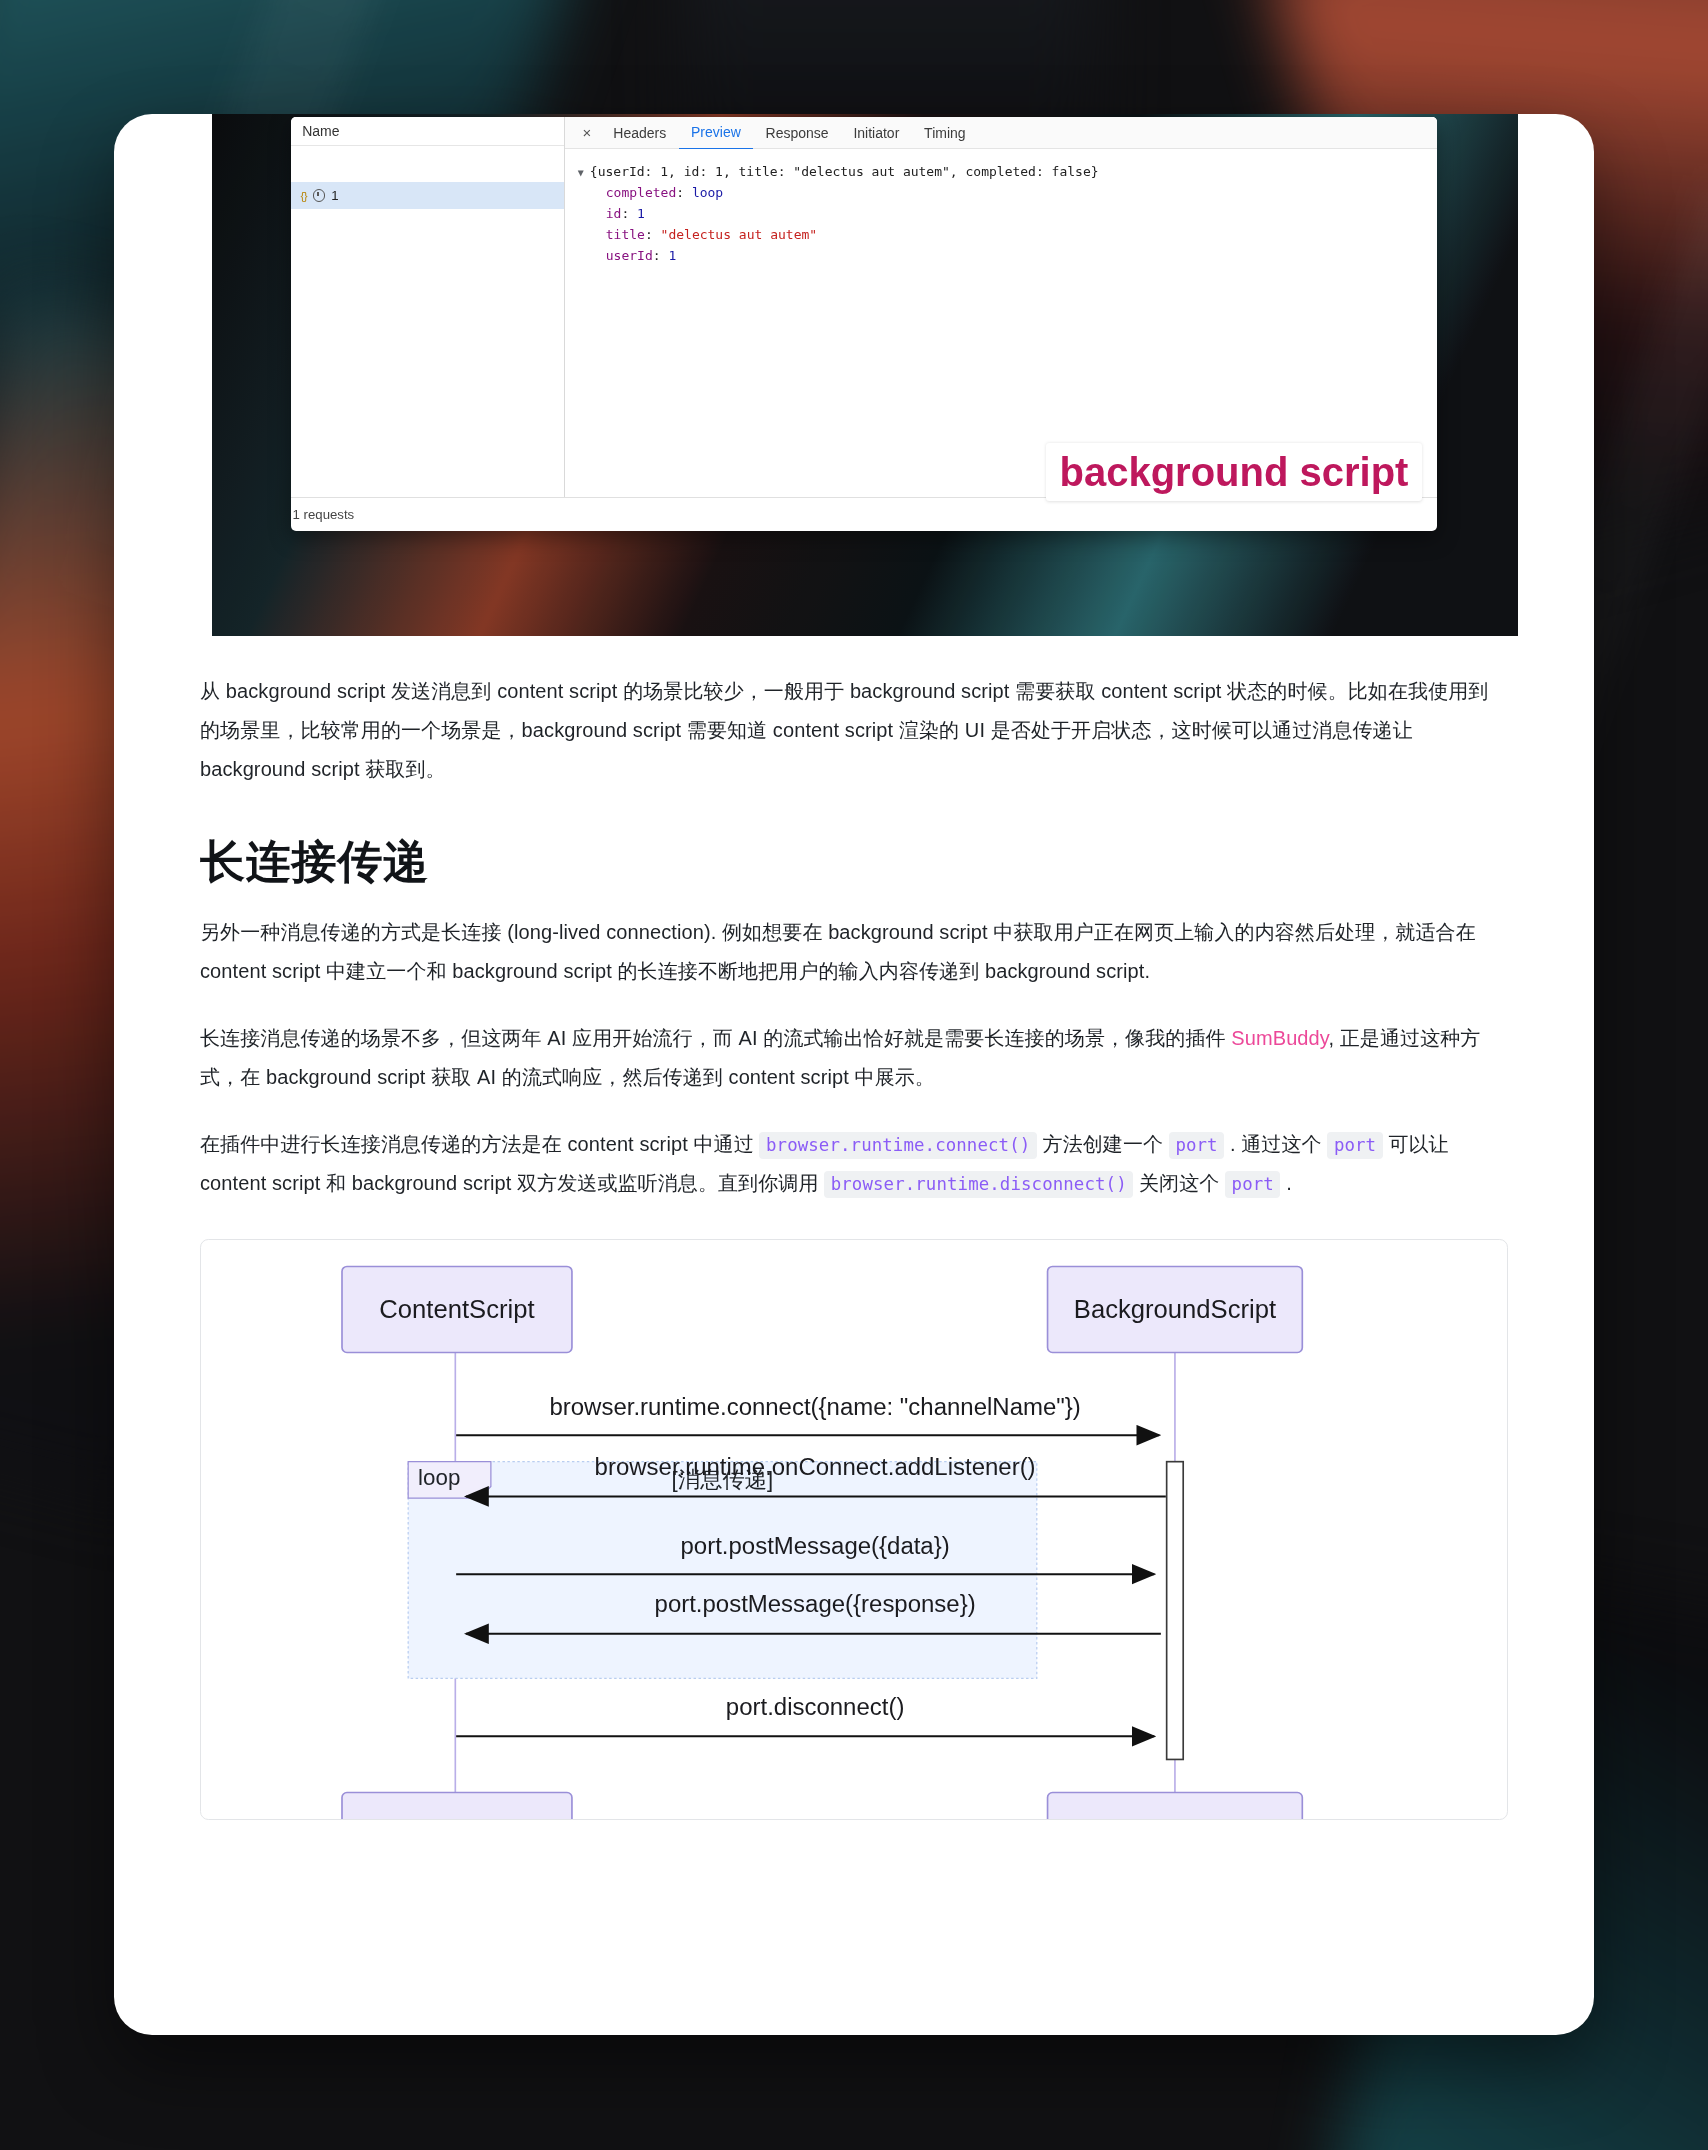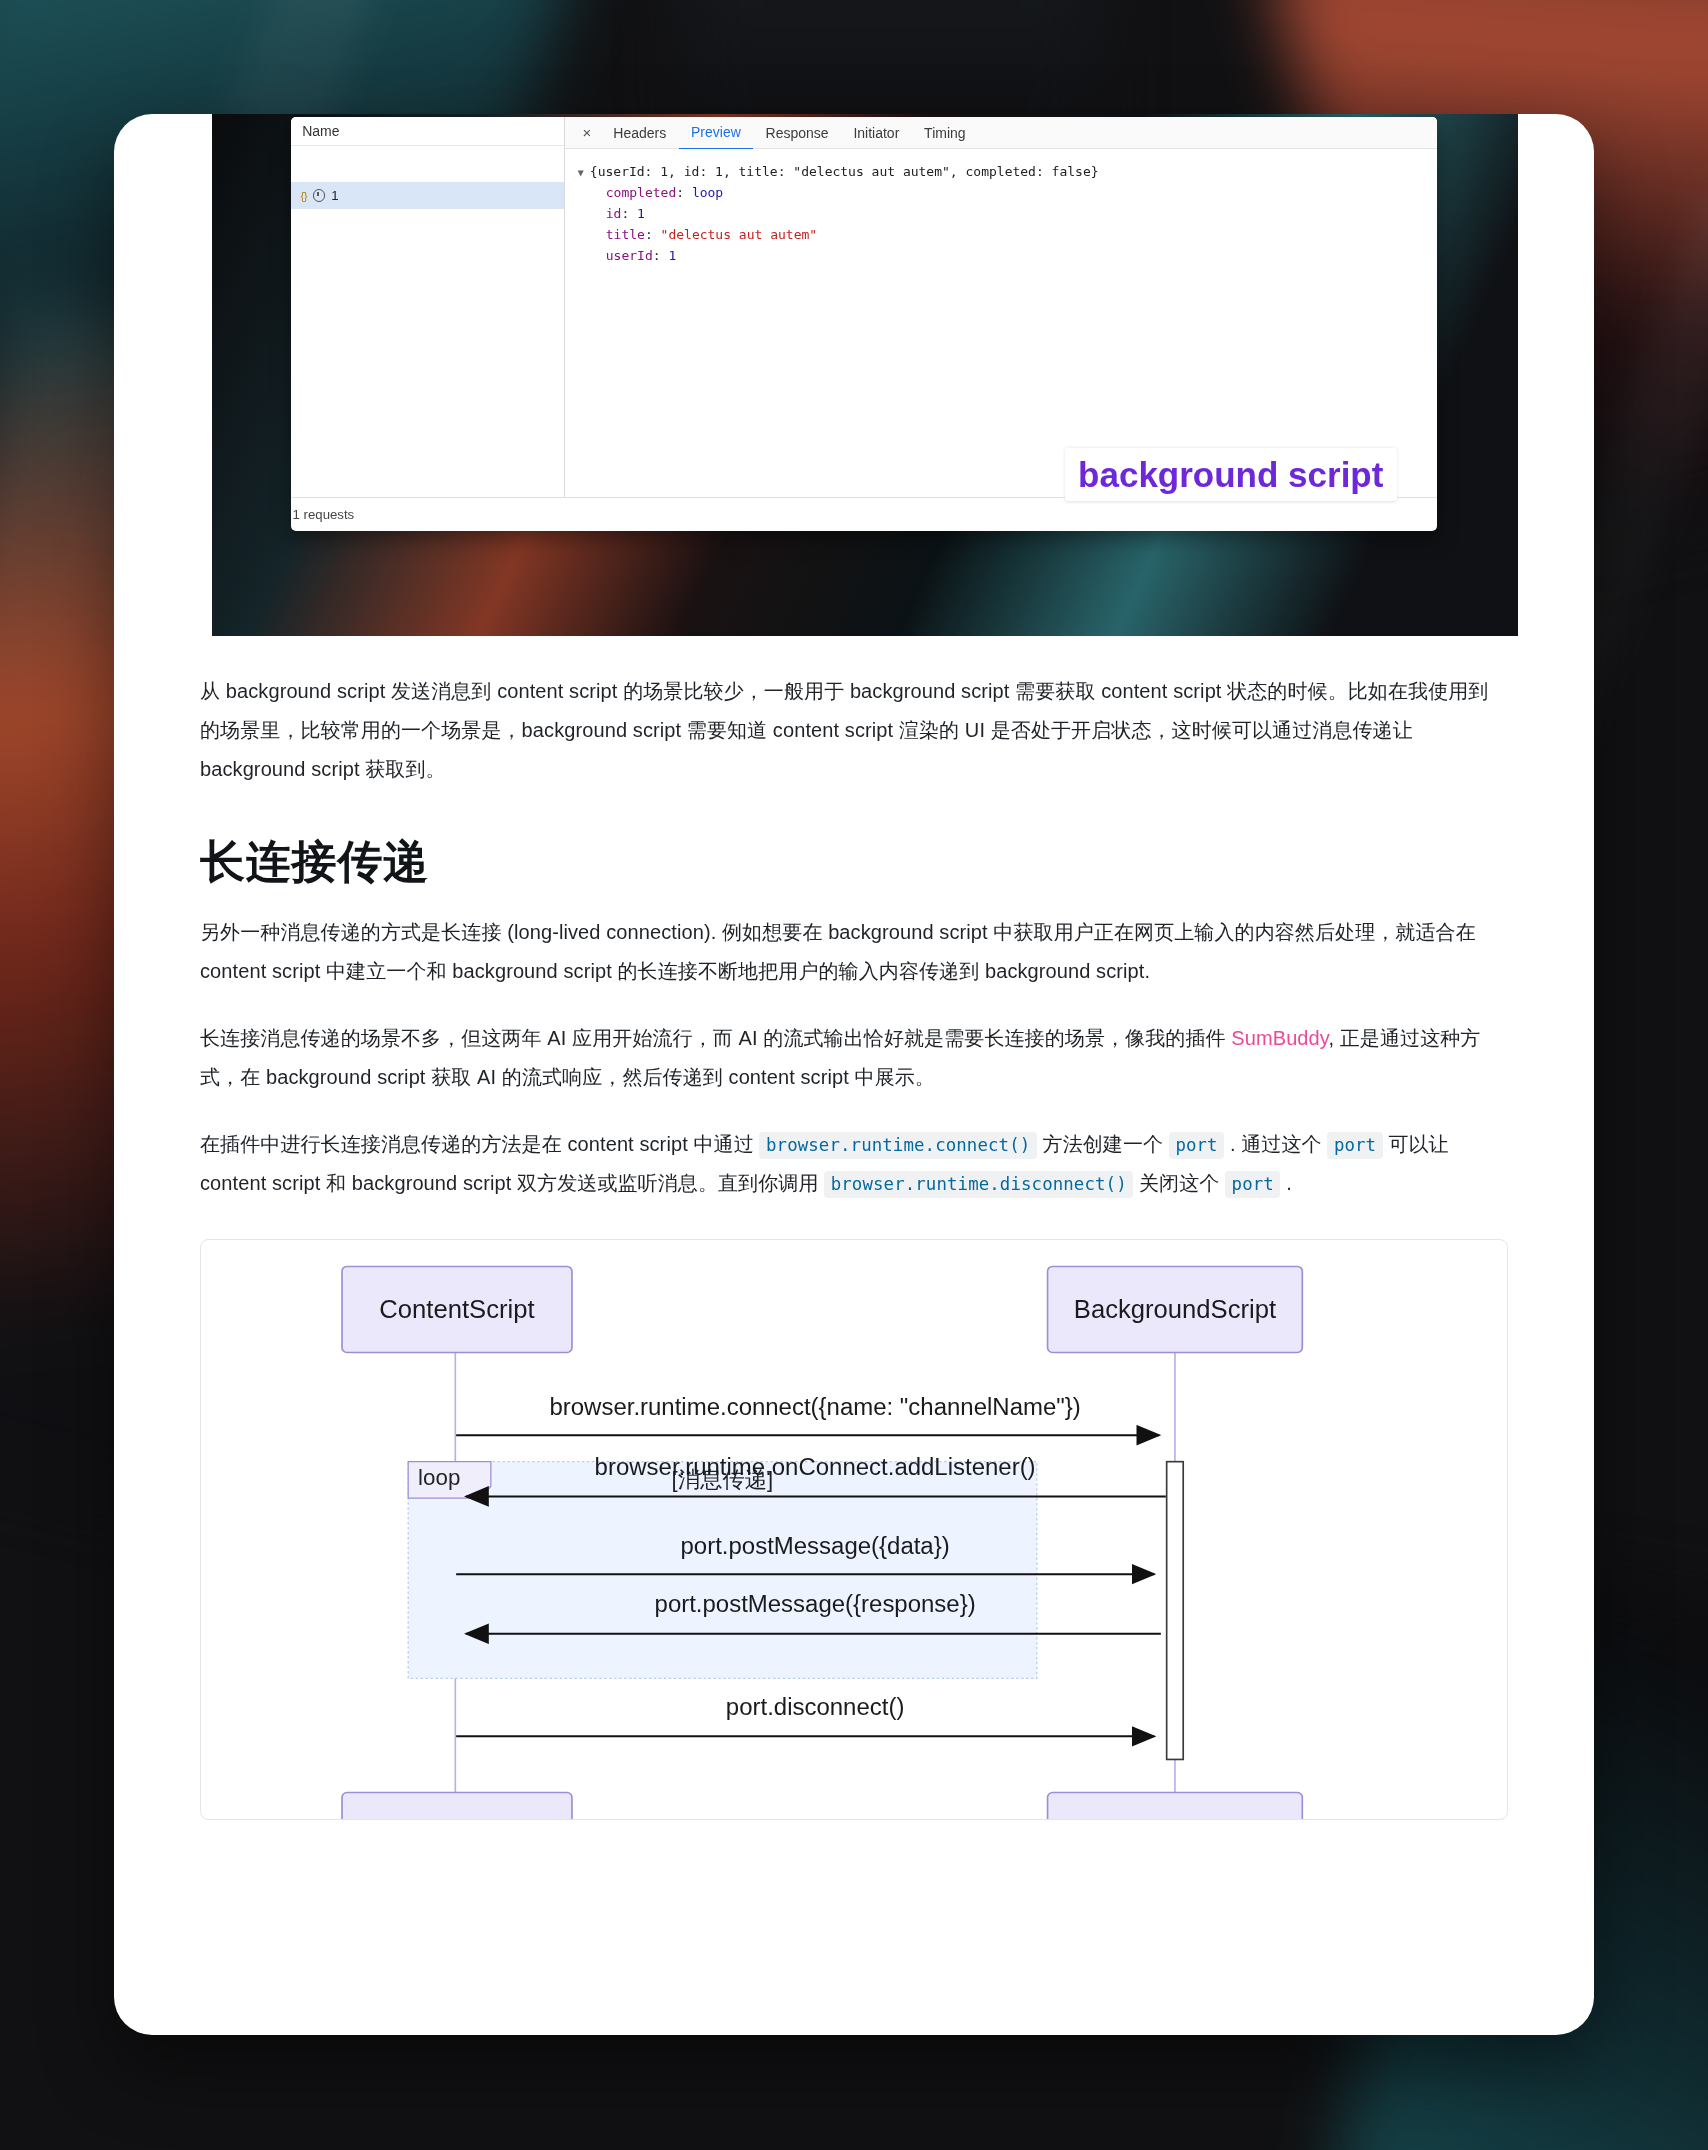--- a/index.html
+++ b/index.html
@@ -194,25 +194,25 @@
     color: #222;
   }
   .jrow { white-space: pre; }
   .tri { color: #5f6368; font-size: 10px; }
   .k { color: #881280; }
   .num { color: #1a1aa6; }
   .str { color: #c5221f; }
   .bool { color: #1a1aa6; }
   .badge-bg {
     position: absolute;
-    right: 40px;
+    right: 15px;
     bottom: 30px;
     background: #fff;
-    color: #6d28d9;
-    font-size: 35px;
+    color: #be185d;
+    font-size: 40px;
     font-weight: bold;
     padding: 6.6px 13.2px;
     border-radius: 3.3px;
     box-shadow: 0 0.8px 3.3px rgba(0,0,0,.12);
   }
 
   
   .para {
     font-size: 20px;
     line-height: 1.95;
@@ -228,21 +228,21 @@
     margin: 43px 0 21.5px 0;
     letter-spacing: 0.8px;
   }
   a.link { color: #ec4899; text-decoration: none; margin-top: 16px; }
   code.ic {
     font-family: "DejaVu Sans Mono", monospace;
     font-size: 17.4px;
     background: #eff1f3;
     border-radius: 4.1px;
     padding: 3.3px 6.6px;
-    color: #0369a1;
+    color: #8b5cf6;
     white-space: nowrap;
   }
 
   
   .diagram {
     margin-top: 36px;
     border: 0.8px solid #e3e5e8;
     border-radius: 8.3px;
     background: #fff;
     height: 579px;

